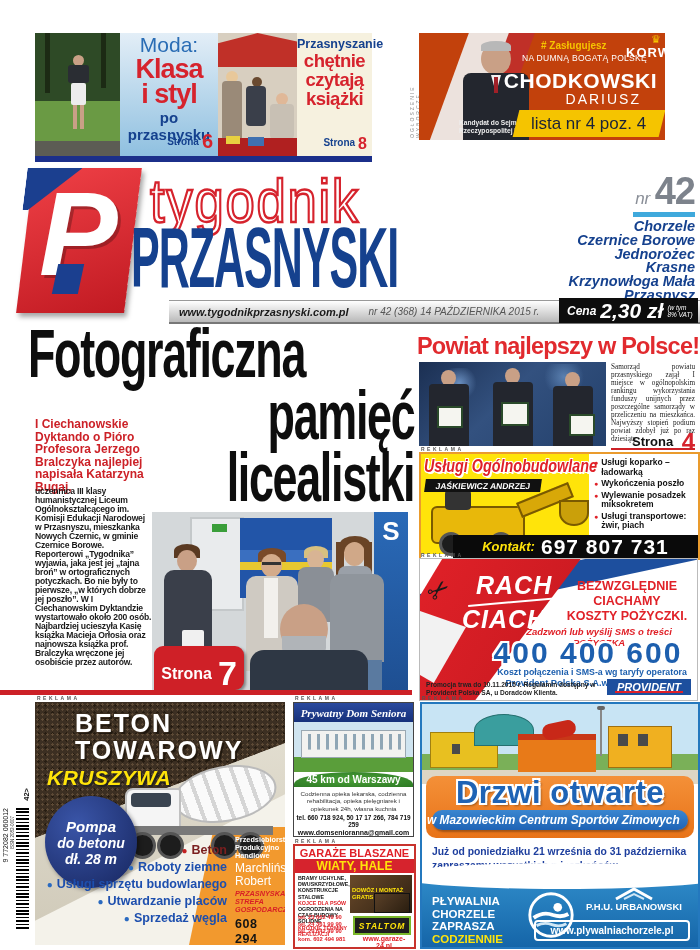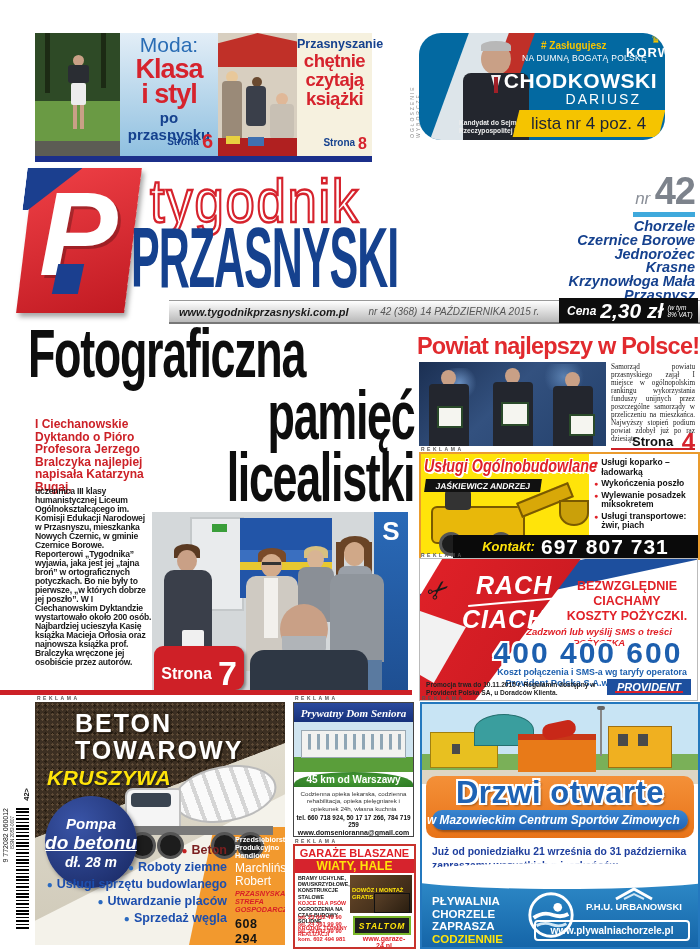--- a/index.html
+++ b/index.html
@@ -21,21 +21,21 @@
   .teaser-page{position:absolute;right:5px;bottom:3px;color:#15418e;font-weight:bold;font-size:10px;}
   .teaser-page .num{color:#d6232d;font-size:20px;vertical-align:-3px;margin-left:3px;}
   .photo2{background:#d8cfc0;}
   .books-box{background:#f6f1df;text-align:center;}
   .books-kicker{color:#15418e;font-weight:bold;font-size:12.5px;margin-top:4px;}
   .books-line{color:#d6232d;font-weight:bold;font-size:18.5px;line-height:19px;letter-spacing:-0.5px;}
   .head{border-radius:50%;position:absolute;background:#c9a086;}
 
   
   .vert-label{writing-mode:vertical-rl;transform:rotate(180deg);font-size:5px;letter-spacing:2px;color:#888;}
-  .korwin{background:#0369a1;overflow:hidden;border-radius:22px;}
+  .korwin{background:#c2410c;overflow:hidden;}
   .kband{position:absolute;top:-10px;height:140px;transform:skewX(-20deg);}
   .k-hash{color:#f5c400;font-weight:bold;font-size:10px;}
   .k-slogan{color:#fff;font-size:8.5px;letter-spacing:0.3px;}
   .k-party{color:#fff;font-weight:bold;font-size:13px;letter-spacing:1px;}
   .k-crown{color:#f5c400;font-size:11px;display:block;text-align:center;line-height:7px;}
   .k-surname{color:#fff;font-weight:bold;font-size:21px;letter-spacing:0.5px;}
   .k-first{color:#fff;font-size:14px;letter-spacing:2px;}
   .k-cand{color:#eee;font-size:6.6px;line-height:8px;font-weight:bold;}
   .k-list{background:#f5c400;transform:skewX(-14deg);display:flex;align-items:center;justify-content:center;
           color:#1a2338;font-size:17px;}
@@ -483,21 +483,21 @@
       <div class="wheel" style="left:96px;top:70px;width:21px;height:21px;"></div>
       <div class="wheel" style="left:122px;top:70px;width:21px;height:21px;"></div>
     </div>
     <div class="abs bt-title" style="left:40px;top:8px;">
       <div>BETON</div>
       <div>TOWAROWY</div>
     </div>
     <div class="abs bt-krusz" style="left:12px;top:64px;">KRUSZYWA</div>
     <div class="abs bt-circle" style="left:10px;top:94px;width:92px;height:92px;">
       <div style="font-size:15px;">Pompa</div>
-      <div style="font-size:19px;text-decoration:underline;">do betonu</div>
+      <div style="font-size:14px;">do betonu</div>
       <div style="font-size:14px;">dł. 28 m</div>
     </div>
     <div class="abs bt-list" style="left:10px;top:140px;width:182px;">
       <div class="item bt-maroon"><span class="dot bt-dot-red">●</span><span>Beton</span></div>
       <div class="item bt-blue"><span class="dot bt-dot-blue">●</span><span>Roboty ziemne</span></div>
       <div class="item bt-blue"><span class="dot bt-dot-blue">●</span><span>Usługi sprzętu budowlanego</span></div>
       <div class="item bt-blue"><span class="dot bt-dot-blue">●</span><span>Utwardzanie placów</span></div>
       <div class="item bt-blue"><span class="dot bt-dot-blue">●</span><span>Sprzedaż węgla</span></div>
     </div>
     <div class="abs" style="left:200px;top:134px;width:48px;">

